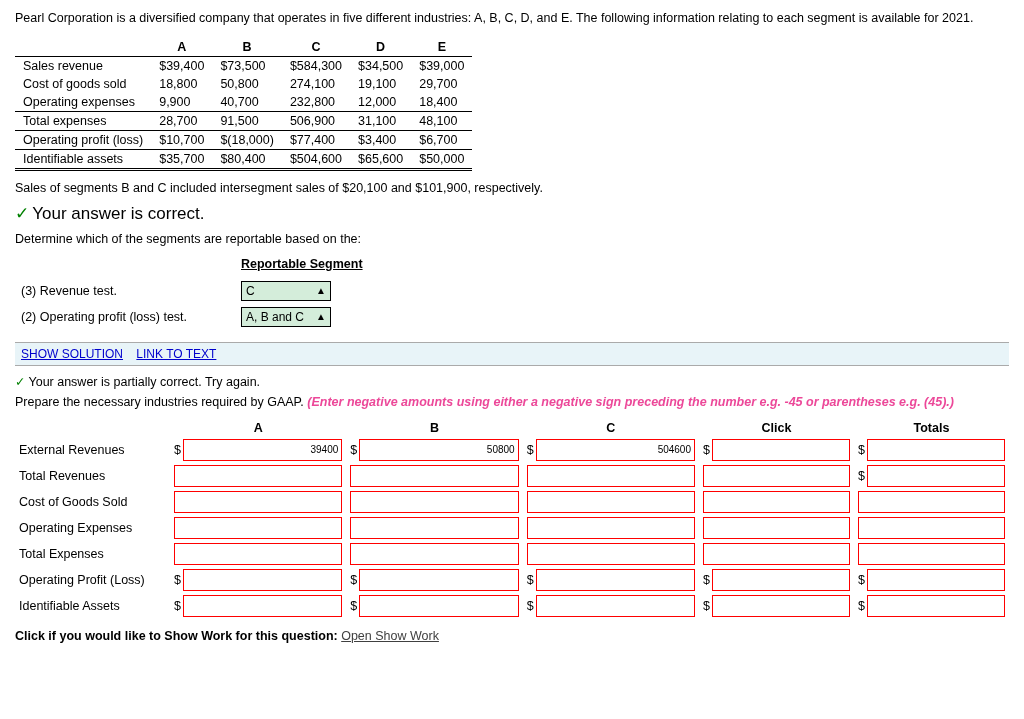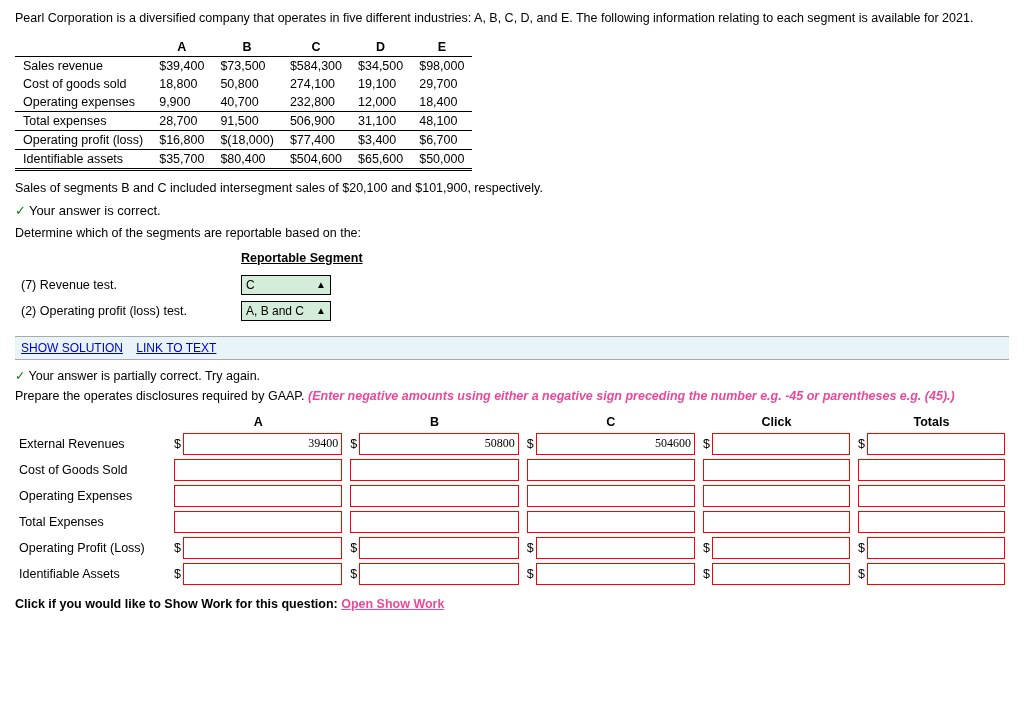--- a/index.html
+++ b/index.html
@@ -43,21 +43,21 @@
       border-bottom: 1px solid #000;
     }
     .double-border-bottom td {
       border-bottom: 3px double #000;
     }
     .sales-note {
       font-size: 12.5px;
       margin: 8px 0;
     }
     .correct-msg {
-      font-size: 13px;
+      font-size: 17px;
       margin: 6px 0;
     }
     .correct-msg::before {
       content: "✓";
       color: green;
       margin-right: 3px;
     }
     .determine-text {
       font-size: 12.5px;
       margin: 8px 0;
@@ -158,34 +158,33 @@
       align-items: center;
       border: 1px solid red;
       height: 22px;
       padding: 1px 3px;
       background: #fff;
     }
     .input-cell input {
       border: none;
       outline: none;
       width: 100%;
-      font-size: 12px;
+      font-size: 10px;
       text-align: right;
-      font-family: Liberation Serif, serif;
     }
     .click-work {
       font-size: 12.5px;
       margin-top: 10px;
       font-weight: bold;
     }
     .click-work a {
-      color: #ec4899;
+      color: #404040;
       text-decoration: underline;
       cursor: pointer;
-      font-weight: bold;
+      font-weight: normal;
     }
     .cell-wrap {
       display: flex;
       align-items: center;
     }
     .dollar-prefix {
       margin-right: 1px;
       min-width: 8px;
     }
   </style>
@@ -205,21 +204,21 @@
       <td>E</td>
     </tr>
   </thead>
   <tbody>
     <tr>
       <td>Sales revenue</td>
       <td>$39,400</td>
       <td>$73,500</td>
       <td>$584,300</td>
       <td>$34,500</td>
-      <td>$98,000</td>
+      <td>$39,000</td>
     </tr>
     <tr>
       <td>Cost of goods sold</td>
       <td>18,800</td>
       <td>50,800</td>
       <td>274,100</td>
       <td>19,100</td>
       <td>29,700</td>
     </tr>
     <tr class="border-bottom">
@@ -233,21 +232,21 @@
     <tr class="border-bottom">
       <td>Total expenses</td>
       <td>28,700</td>
       <td>91,500</td>
       <td>506,900</td>
       <td>31,100</td>
       <td>48,100</td>
     </tr>
     <tr class="border-bottom">
       <td>Operating profit (loss)</td>
-      <td>$16,800</td>
+      <td>$10,700</td>
       <td>$(18,000)</td>
       <td>$77,400</td>
       <td>$3,400</td>
       <td>$6,700</td>
     </tr>
     <tr class="double-border-bottom">
       <td>Identifiable assets</td>
       <td>$35,700</td>
       <td>$80,400</td>
       <td>$504,600</td>
@@ -267,21 +266,21 @@
   <thead>
     <tr>
       <td></td>
       <td>
         <div class="reportable-header">Reportable Segment</div>
       </td>
     </tr>
   </thead>
   <tbody>
     <tr>
-      <td>(7) Revenue test.</td>
+      <td>(3) Revenue test.</td>
       <td>
         <div class="select-box green-bg">
           <span>C</span>
           <span class="arrow">▲</span>
         </div>
       </td>
     </tr>
     <tr>
       <td>(2) Operating profit (loss) test.</td>
       <td>
@@ -296,21 +295,21 @@
 
 <div class="show-solution">
   <a>SHOW SOLUTION</a>
   &nbsp;&nbsp;
   <a>LINK TO TEXT</a>
 </div>
 
 <p class="partial-msg">Your answer is partially correct.  Try again.</p>
 
 <p class="instruction">
-  <span>Prepare the operates disclosures required by GAAP.</span>
+  <span>Prepare the necessary industries required by GAAP.</span>
   <em>(Enter negative amounts using either a negative sign preceding the number e.g. -45 or parentheses e.g. (45).)</em>
 </p>
 
 <div class="disclosure-section">
   <table class="disclosure-table">
     <thead>
       <tr>
         <td style="width:145px"></td>
         <th style="width:165px">A</th>
         <th style="width:165px">B</th>
@@ -359,20 +358,51 @@
           <div class="cell-wrap">
             <span class="dollar-prefix">$</span>
             <div class="input-cell" style="flex:1">
               <input type="text" value="" style="">
             </div>
           </div>
         </td>
       </tr>
 
 
+      <tr>
+        <td class="row-label">Total Revenues</td>
+        <td>
+          <div class="input-cell">
+            <input type="text" value="" style="">
+          </div>
+        </td>
+        <td>
+          <div class="input-cell">
+            <input type="text" value="" style="">
+          </div>
+        </td>
+        <td>
+          <div class="input-cell">
+            <input type="text" value="" style="">
+          </div>
+        </td>
+        <td>
+          <div class="input-cell">
+            <input type="text" value="" style="">
+          </div>
+        </td>
+        <td>
+          <div class="cell-wrap">
+            <span class="dollar-prefix">$</span>
+            <div class="input-cell" style="flex:1">
+              <input type="text" value="" style="">
+            </div>
+          </div>
+        </td>
+      </tr>
 
       <tr>
         <td class="row-label">Cost of Goods Sold</td>
         <td>
           <div class="input-cell">
             <input type="text" value="" style="">
           </div>
         </td>
         <td>
           <div class="input-cell">

